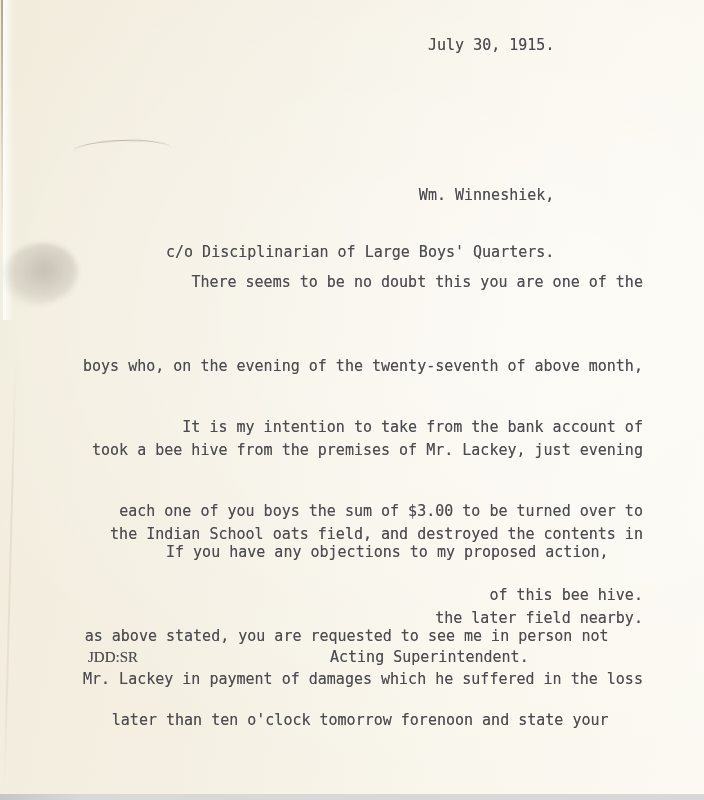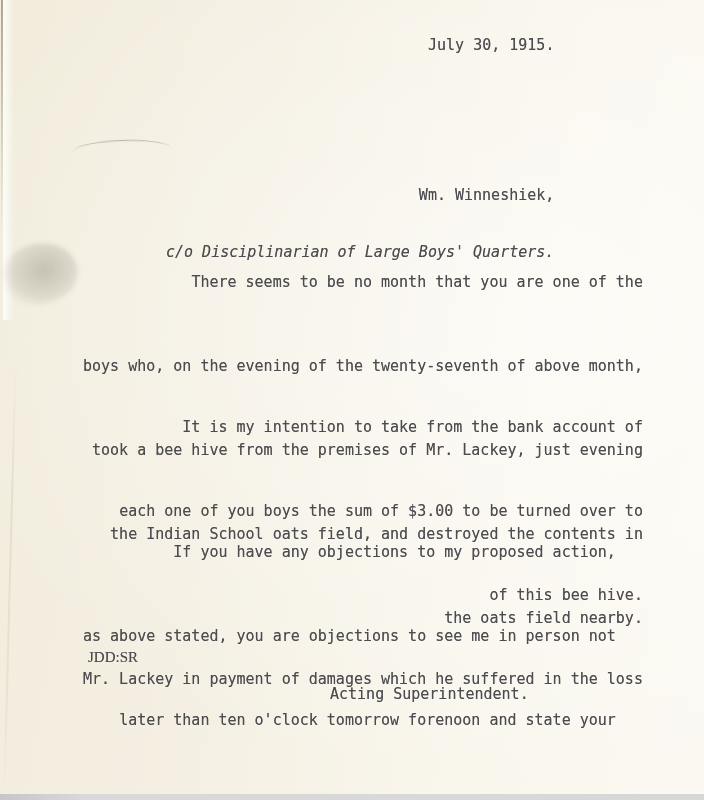--- a/index.html
+++ b/index.html
@@ -71,65 +71,65 @@
     position: absolute;
     color: #4c4b4f;
     font-size: 15px;
     line-height: 28px;
     letter-spacing: 0px;
     white-space: pre;
     text-shadow: 0 0 0.6px rgba(76,75,79,0.55);
   }
   .date-line     { left: 428px; top: 31px; }
   .address-block { left: 85px;  top: 148px; line-height: 19px; margin-left: 33px; }
-  .address-co    { padding-left: 48px; font-style: italic; }
+  .address-co    { padding-left: 48px; }
   .para          { left: 83px; }
   .para-1 { top: 212px; }
   .para-2 { top: 357px; }
   .para-3 { top: 482px; }
   .indent { padding-left: 83px; }
   .signoff-initials { left: 88px;  top: 643px; font-family: Liberation Serif, serif; }
-  .signoff-title    { left: 330px; top: 680px; }
+  .signoff-title    { left: 330px; top: 643px; }
 </style>
 </head>
 <body>
 
 <div class="scan">
 
   <div class="edge-left-line"></div>
   <div class="edge-left-light"></div>
   <div class="crease-left"></div>
   <div class="smudge"></div>
   <div class="pencil-mark"></div>
 
   <div class="typed date-line">July 30, 1915.</div>
 
   <div class="typed address-block">
     <div>Wm. Winneshiek,</div>
     <div class="address-co">c/o Disciplinarian of Large Boys' Quarters.</div>
   </div>
 
   <div class="typed para para-1">
-    <div class="indent">There seems to be no month that you are one of the</div>
+    <div class="indent">There seems to be no doubt this you are one of the</div>
     <div>boys who, on the evening of the twenty-seventh of above month,</div>
     <div>took a bee hive from the premises of Mr. Lackey, just evening</div>
     <div>the Indian School oats field, and destroyed the contents in</div>
-    <div>the oats field nearby.</div>
+    <div>the later field nearby.</div>
   </div>
 
   <div class="typed para para-2">
     <div class="indent">It is my intention to take from the bank account of</div>
     <div>each one of you boys the sum of $3.00 to be turned over to</div>
     <div>of this bee hive.</div>
     <div>Mr. Lackey in payment of damages which he suffered in the loss</div>
   </div>
 
   <div class="typed para para-3">
     <div class="indent">If you have any objections to my proposed action,</div>
-    <div>as above stated, you are objections to see me in person not</div>
+    <div>as above stated, you are requested to see me in person not</div>
     <div>later than ten o'clock tomorrow forenoon and state your</div>
     <div>objections.</div>
   </div>
 
   <div class="typed signoff-initials">JDD:SR</div>
   <div class="typed signoff-title">Acting Superintendent.</div>
 
   <div class="bottom-bar"></div>
 
 </div>

